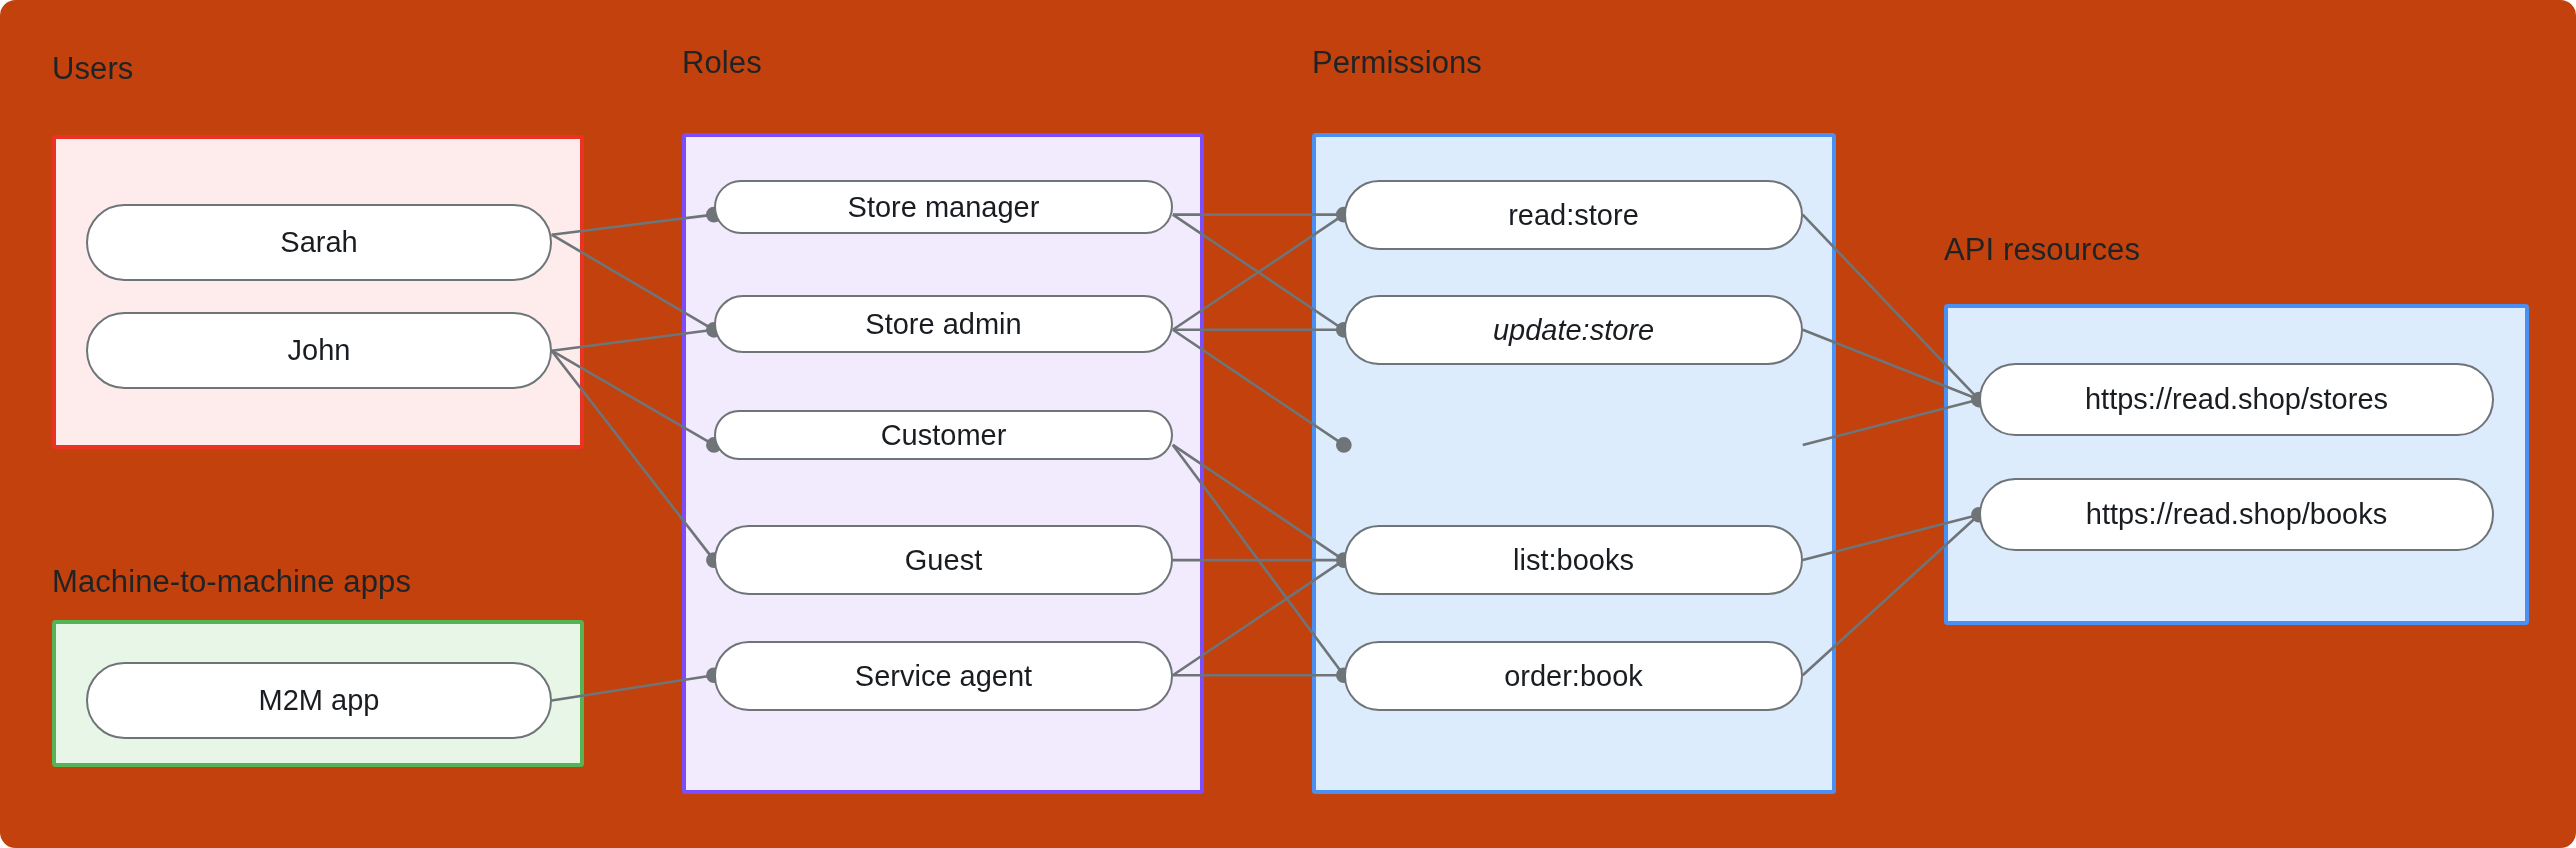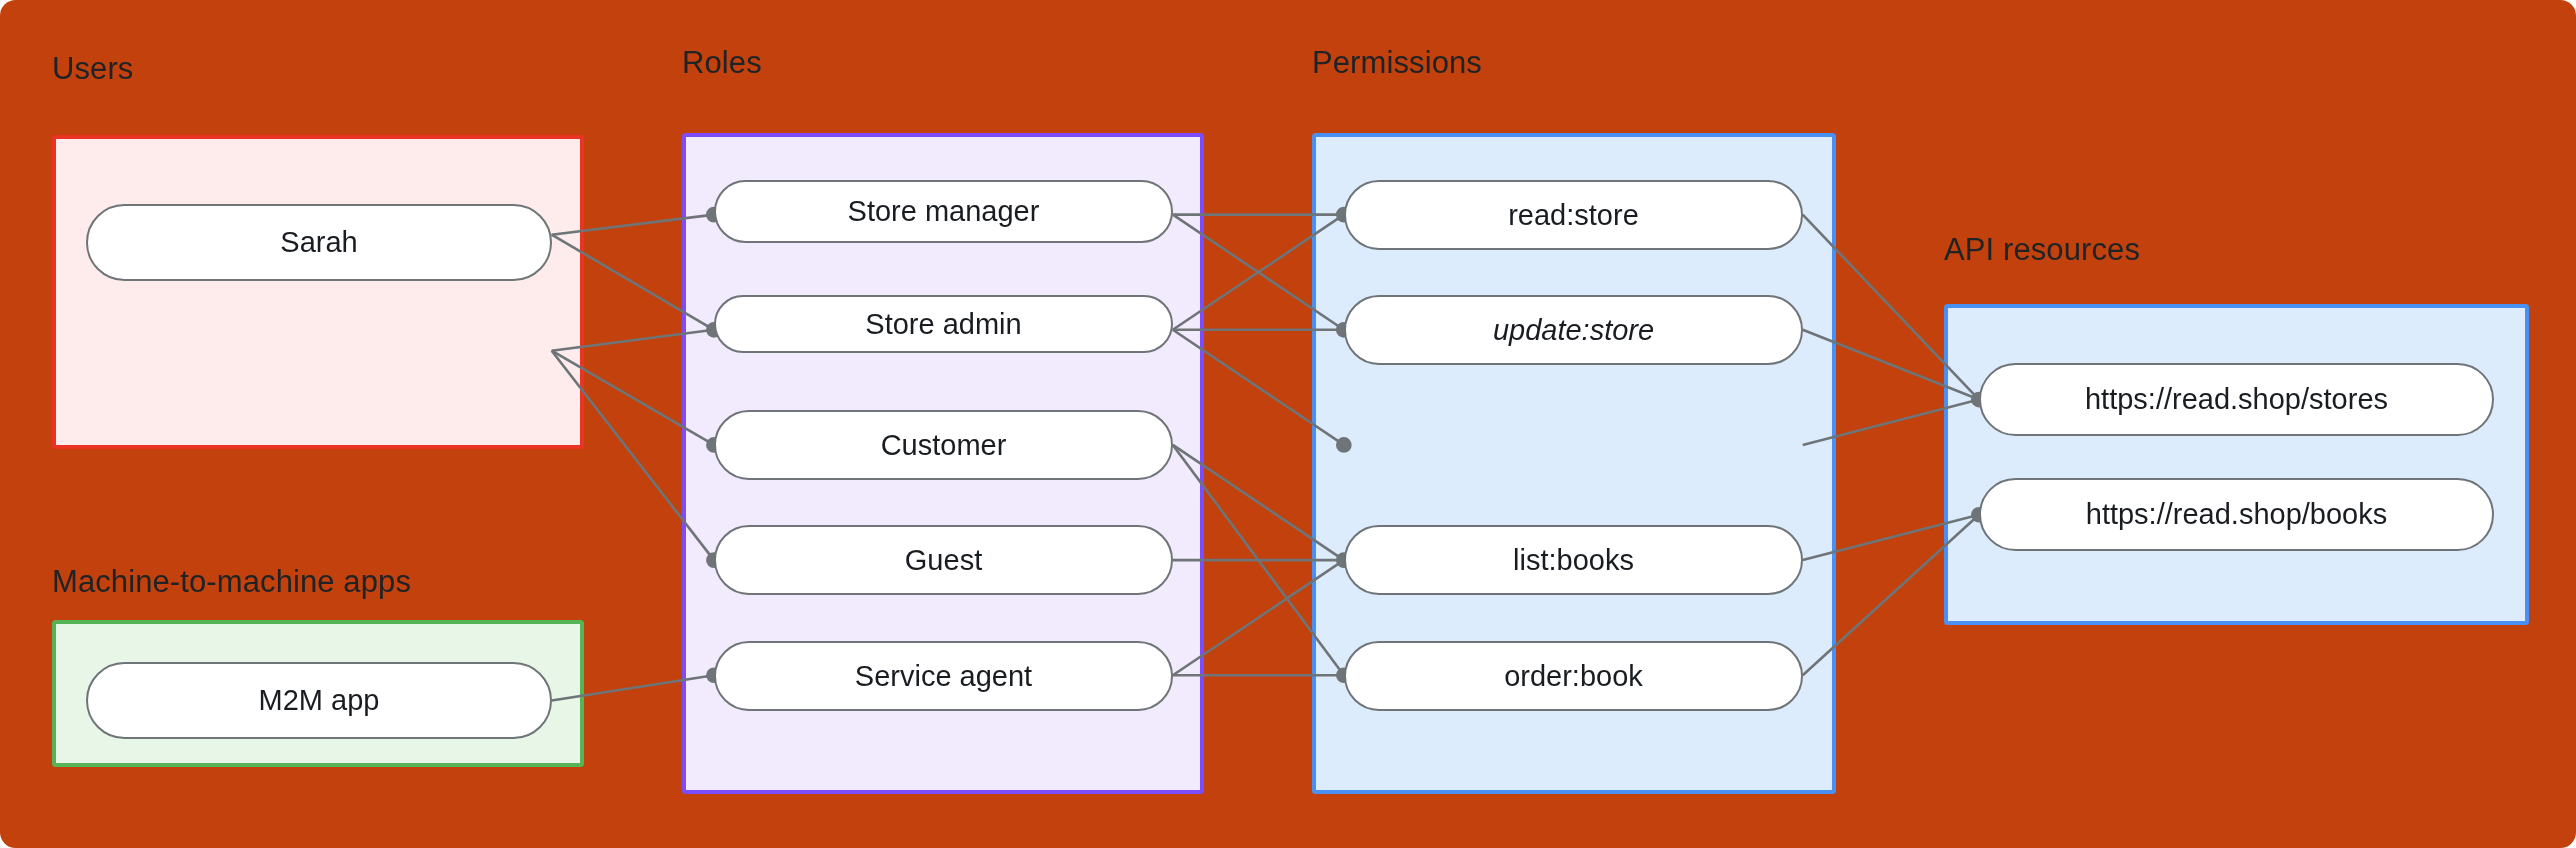--- a/index.html
+++ b/index.html
@@ -92,30 +92,31 @@
       <circle cx="1540" cy="510" r="9" class="port"></circle>
       <circle cx="1540" cy="642" r="9" class="port"></circle>
       <circle cx="1540" cy="774" r="9" class="port"></circle>
       <circle cx="2268" cy="458" r="9" class="port"></circle>
       <circle cx="2268" cy="590" r="9" class="port"></circle>
     </svg>
 
   <div class="group-label" style="left:52px;top:51px;">Users</div>
   <div class="group-box g-users" style="left:52px;top:135px;width:532px;height:314px;"></div>
   <div class="pill" style="left:86px;top:204px;width:466px;height:77px;">Sarah</div>
+  <div class="pill" style="left:86px;top:312px;width:466px;height:77px;">John</div>
 
   <div class="group-label" style="left:52px;top:564px;">Machine-to-machine apps</div>
   <div class="group-box g-m2m" style="left:52px;top:620px;width:532px;height:147px;"></div>
   <div class="pill" style="left:86px;top:662px;width:466px;height:77px;">M2M app</div>
 
   <div class="group-label" style="left:682px;top:45px;">Roles</div>
   <div class="group-box g-roles" style="left:682px;top:133px;width:522px;height:661px;"></div>
-  <div class="pill" style="left:714px;top:180px;width:459px;height:63px;">Store manager</div>
+  <div class="pill" style="left:714px;top:180px;width:459px;height:54px;">Store manager</div>
   <div class="pill" style="left:714px;top:295px;width:459px;height:58px;">Store admin</div>
-  <div class="pill" style="left:714px;top:410px;width:459px;height:70px;">Customer</div>
+  <div class="pill" style="left:714px;top:410px;width:459px;height:50px;">Customer</div>
   <div class="pill" style="left:714px;top:525px;width:459px;height:70px;">Guest</div>
   <div class="pill" style="left:714px;top:641px;width:459px;height:70px;text-align:center;">Service agent</div>
 
   <div class="group-label" style="left:1312px;top:45px;">Permissions</div>
   <div class="group-box g-perms" style="left:1312px;top:133px;width:524px;height:661px;"></div>
   <div class="pill" style="left:1344px;top:180px;width:459px;height:70px;">read:store</div>
   <div class="pill" style="left:1344px;top:295px;width:459px;height:70px;font-style:italic;">update:store</div>
   <div class="pill" style="left:1344px;top:525px;width:459px;height:70px;">list:books</div>
   <div class="pill" style="left:1344px;top:641px;width:459px;height:70px;">order:book</div>
 

